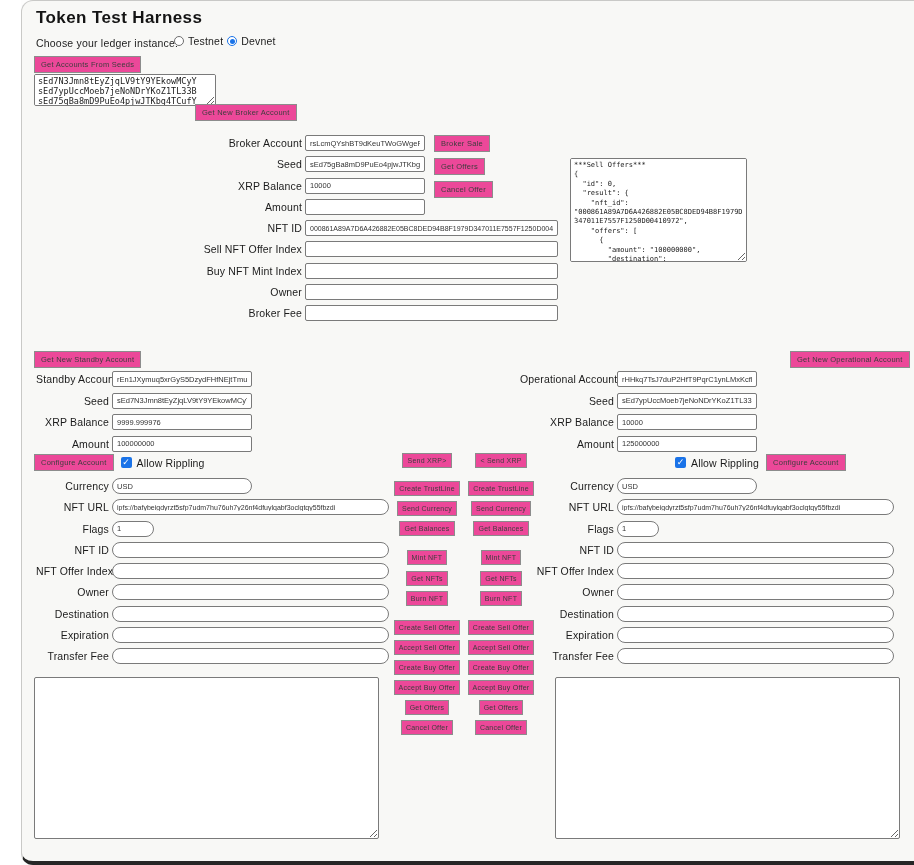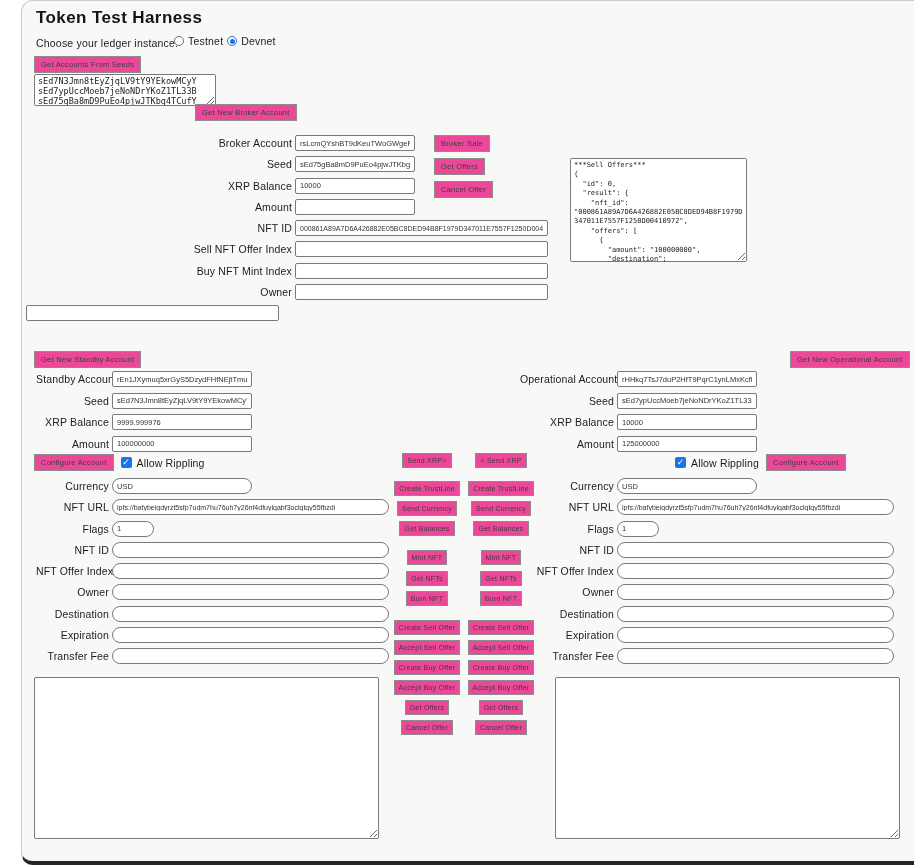--- a/index.html
+++ b/index.html
@@ -106,21 +106,21 @@
 
     <button class="abs btn" style="left:12px;top:55px;">Get Accounts From Seeds</button>
     <textarea class="abs" id="seeds-ta" style="left: 12px; top: 73px;" spellcheck="false" value="sEd7N3Jmn8tEyZjqLV9tY9YEkowMCyY
 sEd7ypUccMoeb7jeNoNDrYKoZ1TL33B
 sEd75gBa8mD9PuEo4pjwJTKbg4TCufY">sEd7N3Jmn8tEyZjqLV9tY9YEkowMCyY
 sEd7ypUccMoeb7jeNoNDrYKoZ1TL33B
 sEd75gBa8mD9PuEo4pjwJTKbg4TCufY</textarea>
 
     <button class="abs btn" style="left:173px;top:103px;">Get New Broker Account</button>
 
-    <div class="abs broker-rows" style="left:4px;top:134px;">
+    <div class="abs broker-rows" style="left:14px;top:134px;">
 
         <div class="frow">
           <span class="flabel">Broker Account</span>
           <input class="fld" spellcheck="false" value="rsLcmQYshBT9dKeuTWoGWgePS3rSrcNAcM" style="">
         </div>
 
         <div class="frow">
           <span class="flabel">Seed</span>
           <input class="fld" spellcheck="false" value="sEd75gBa8mD9PuEo4pjwJTKbg4TCufY" style="">
         </div>
@@ -149,20 +149,21 @@
           <span class="flabel">Buy NFT Mint Index</span>
           <input class="fld" spellcheck="false" value="" style="">
         </div>
 
         <div class="frow">
           <span class="flabel">Owner</span>
           <input class="fld" spellcheck="false" value="" style="">
         </div>
 
         <div class="frow">
+          <span class="flabel">Broker Fee</span>
           <input class="fld" spellcheck="false" value="" style="">
         </div>
       </div>
 
     <div class="abs broker-actions" style="left:412px;top:134px;">
 
         <button class="btn">Broker Sale</button>
 
         <button class="btn">Get Offers</button>
 

